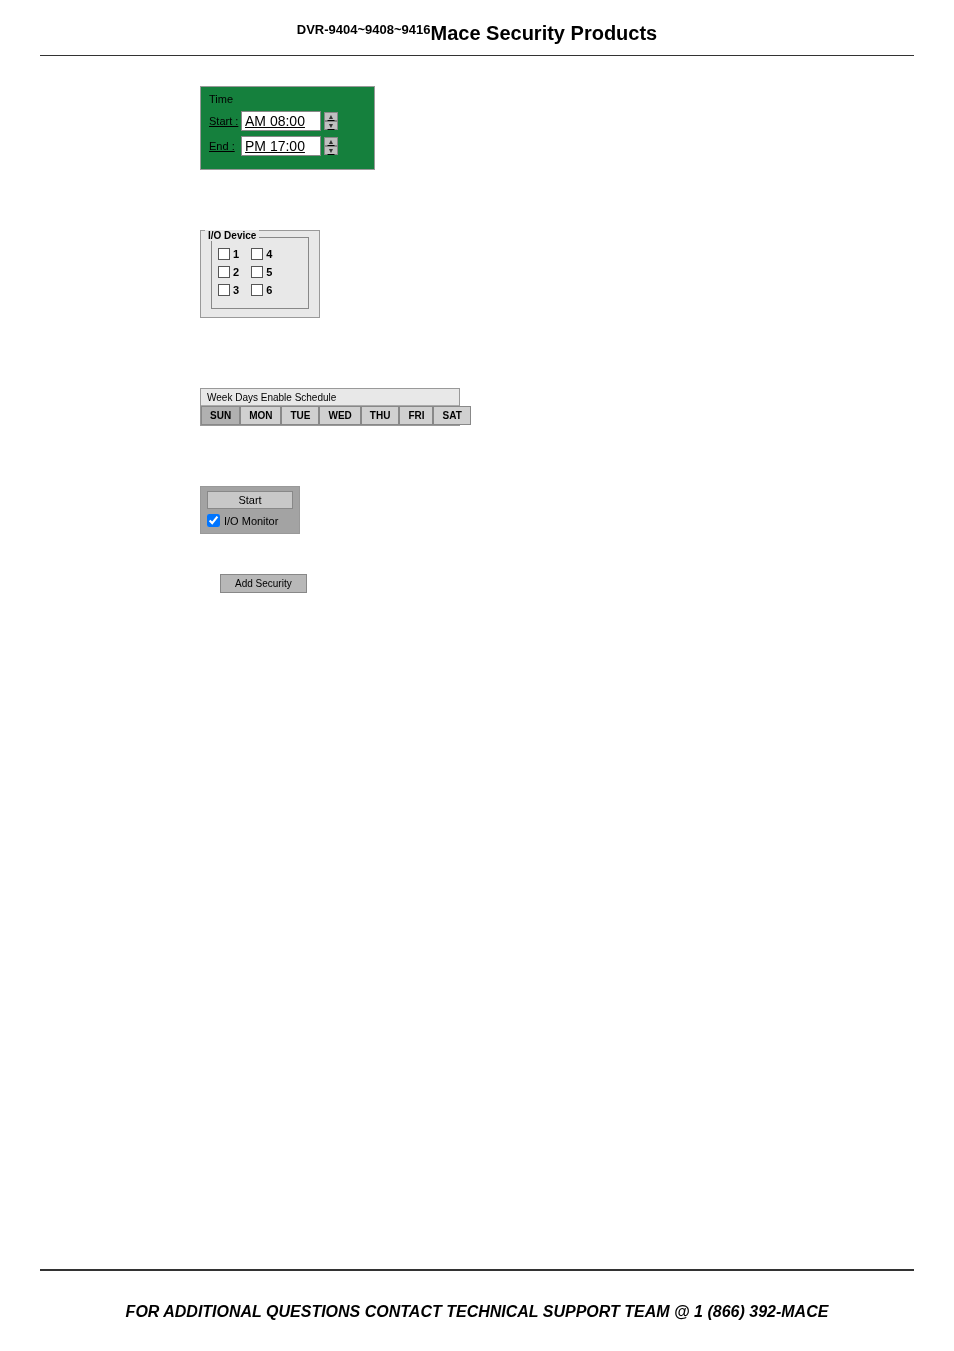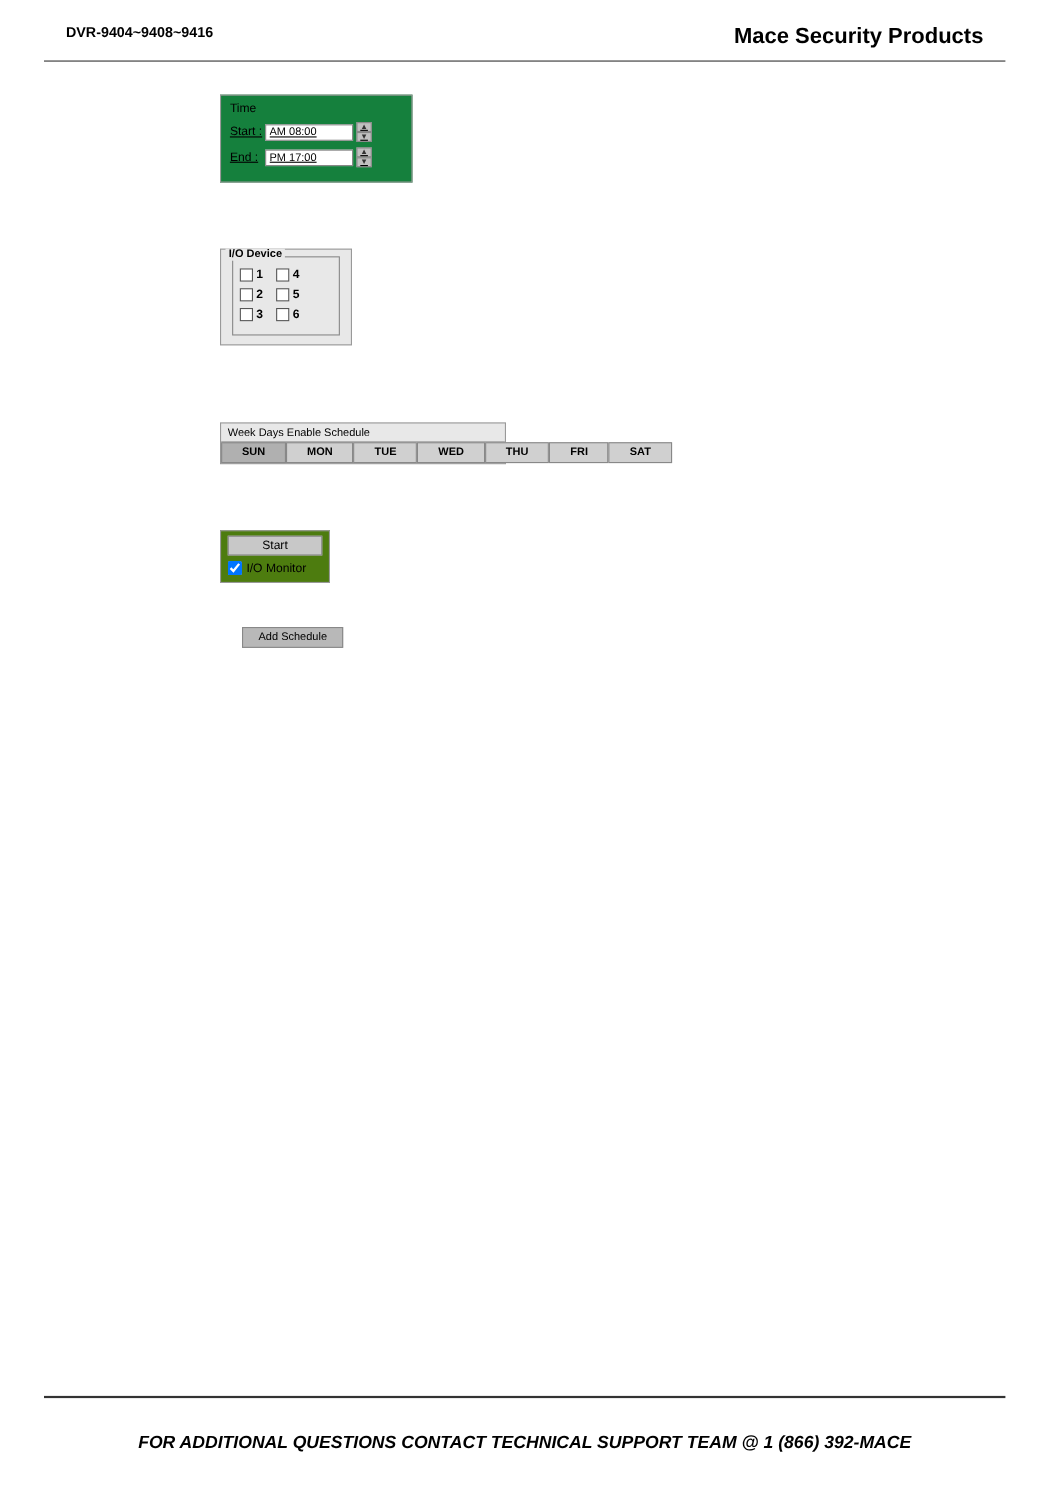--- a/index.html
+++ b/index.html
@@ -10,21 +10,21 @@
       background: #ffffff;
       font-family: Arial, Helvetica, sans-serif;
       font-size: 12px;
       color: #000000;
       position: relative;
     }
 
     
     .page-header {
       display: flex;
-      justify-content: space-between;
+      justify-content: center;
       align-items: flex-start;
       padding: 22px 60px 10px 60px;
     }
 
     .header-left {
       font-size: 13px;
       font-weight: bold;
       color: #000;
     }
 
@@ -73,21 +73,21 @@
 
     .time-label {
       font-size: 11px;
       width: 32px;
       color: #000;
     }
 
     .time-input {
       background: #fff;
       border: 1px solid #888;
-      font-size: 10px;
+      font-size: 14px;
       width: 80px;
       padding: 1px 3px;
       color: #000;
     }
 
     .spinner-btn {
       display: flex;
       flex-direction: column;
       margin-left: 3px;
     }
@@ -173,34 +173,34 @@
     .week-days-row {
       display: flex;
     }
 
     .day-btn {
       flex: 1;
       border: 1px solid #888;
       background: #d0d0d0;
       font-size: 10px;
       font-weight: bold;
-      padding: 3px 18px;
+      padding: 3px 8px;
       text-align: center;
       cursor: pointer;
       color: #000;
     }
 
     .day-btn.active {
       background: #b0b0b0;
     }
 
     
     .start-box {
       border: 1px solid #999;
-      background: #4d7c0f;
+      background: #a3a3a3;
       width: 100px;
       padding: 4px 6px 6px 6px;
       margin-bottom: 40px;
     }
 
     .start-btn {
       background: #c8c8c8;
       border: 1px solid #888;
       font-size: 11px;
       padding: 2px 10px;
@@ -334,21 +334,21 @@
 
   <div class="start-box">
     <div class="start-btn">Start</div>
     <div class="io-monitor-row">
       <input type="checkbox" checked="" style="">
       <span>I/O Monitor</span>
     </div>
   </div>
 
   <div>
-    <button class="add-schedule-btn">Add Schedule</button>
+    <button class="add-schedule-btn">Add Security</button>
   </div>
 
 </div>
 
 <hr class="footer-divider">
 
 <div class="page-footer">
   <span>FOR ADDITIONAL QUESTIONS CONTACT TECHNICAL SUPPORT TEAM @ 1 (866) 392-MACE</span>
 </div>
 

